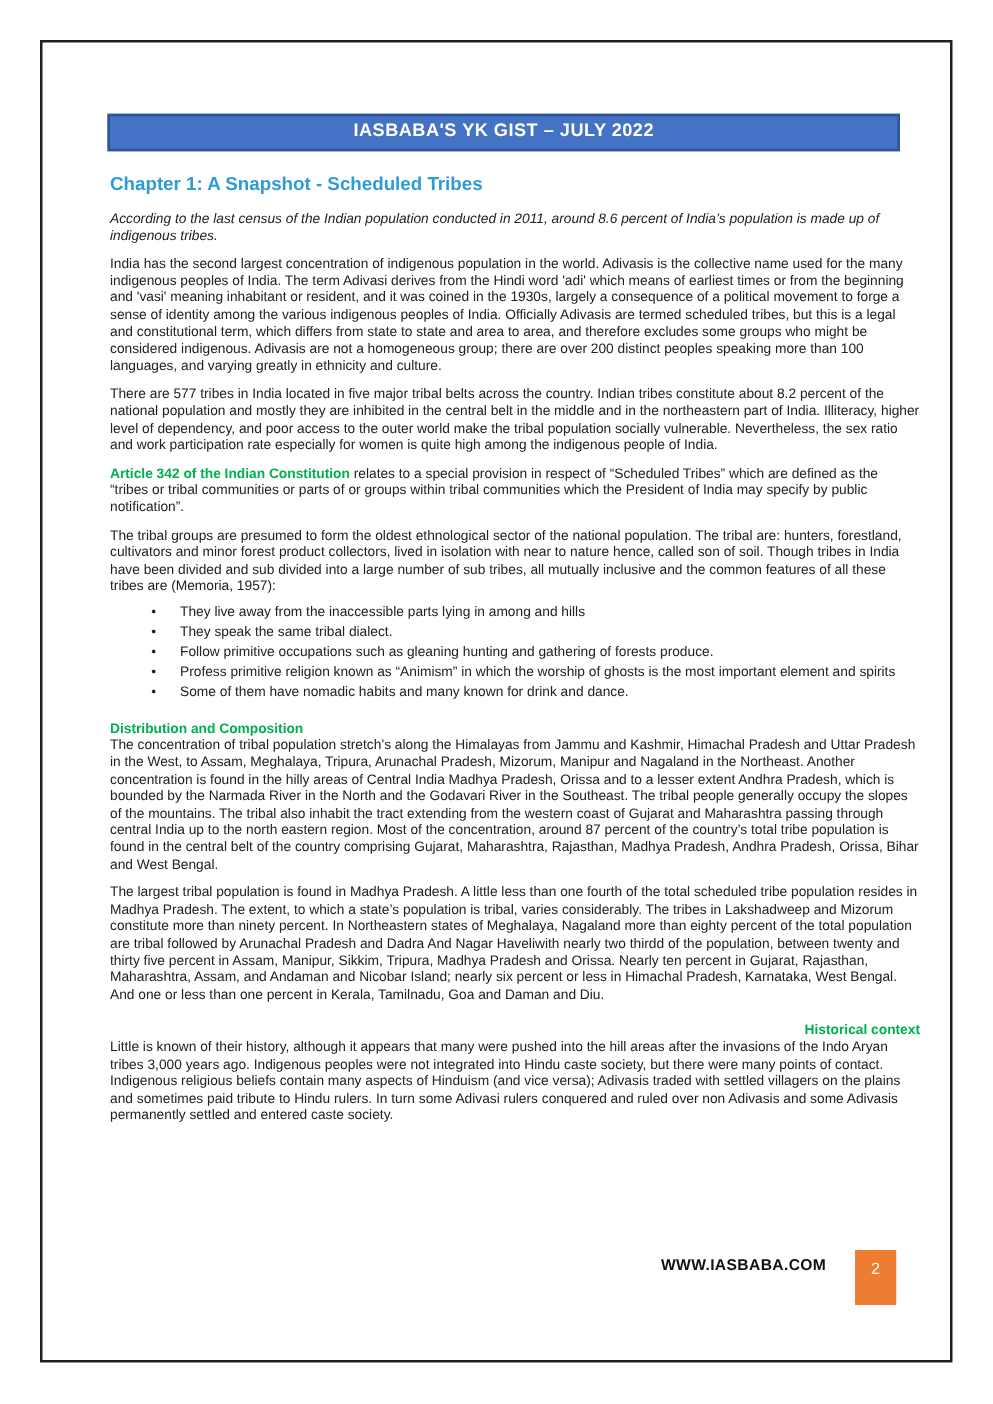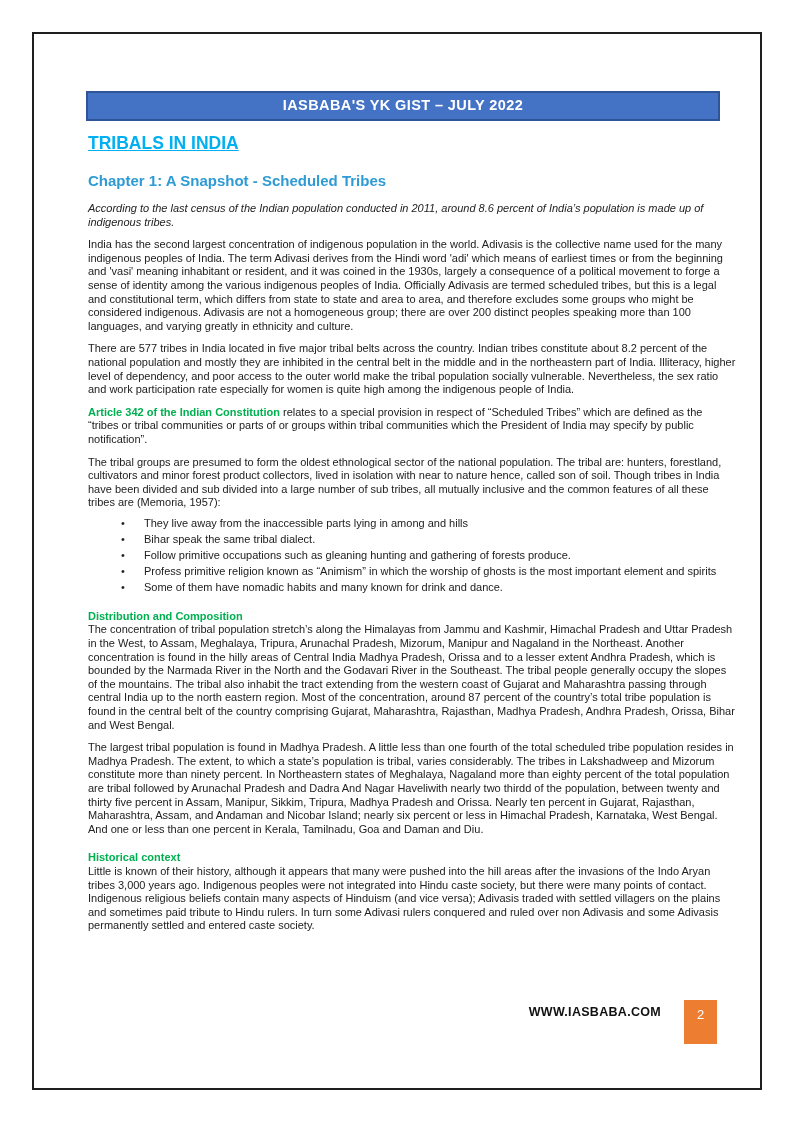--- a/index.html
+++ b/index.html
@@ -60,47 +60,46 @@
 <body>
 
 <div class="page-border"></div>
 
 <div class="content">
 
   <div class="banner" style="background: rgb(68, 114, 196); border-color: rgb(47, 84, 151);">
     <span>IASBABA'S YK GIST – JULY 2022</span>
   </div>
 
-  <h1 class="doc-title" style="color: rgb(0, 176, 240);">TRIBALS IN INDIA</h1>
 
   <h2 class="chapter" style="color: rgb(46, 155, 213);">Chapter 1: A Snapshot - Scheduled Tribes</h2>
 
   <p class="intro">According to the last census of the Indian population conducted in 2011, around 8.6 percent of India’s population is made up of indigenous tribes.</p>
 
   <p>India has the second largest concentration of indigenous population in the world. Adivasis is the collective name used for the many indigenous peoples of India. The term Adivasi derives from the Hindi word 'adi' which means of earliest times or from the beginning and 'vasi' meaning inhabitant or resident, and it was coined in the 1930s, largely a consequence of a political movement to forge a sense of identity among the various indigenous peoples of India. Officially Adivasis are termed scheduled tribes, but this is a legal and constitutional term, which differs from state to state and area to area, and therefore excludes some groups who might be considered indigenous. Adivasis are not a homogeneous group; there are over 200 distinct peoples speaking more than 100 languages, and varying greatly in ethnicity and culture.</p>
 
   <p>There are 577 tribes in India located in five major tribal belts across the country. Indian tribes constitute about 8.2 percent of the national population and mostly they are inhibited in the central belt in the middle and in the northeastern part of India. Illiteracy, higher level of dependency, and poor access to the outer world make the tribal population socially vulnerable. Nevertheless, the sex ratio and work participation rate especially for women is quite high among the indigenous people of India.</p>
 
   <p><span class="green-lead" style="color: rgb(0, 176, 80);">Article 342 of the Indian Constitution</span><span> relates to a special provision in respect of “Scheduled Tribes” which are defined as the “tribes or tribal communities or parts of or groups within tribal communities which the President of India may specify by public notification”.</span></p>
 
   <p>The tribal groups are presumed to form the oldest ethnological sector of the national population. The tribal are: hunters, forestland, cultivators and minor forest product collectors, lived in isolation with near to nature hence, called son of soil. Though tribes in India have been divided and sub divided into a large number of sub tribes, all mutually inclusive and the common features of all these tribes are (Memoria, 1957):</p>
 
   <ul class="features">
     <li>They live away from the inaccessible parts lying in among and hills</li>
-    <li>Bihar speak the same tribal dialect.</li>
+    <li>They speak the same tribal dialect.</li>
     <li>Follow primitive occupations such as gleaning hunting and gathering of forests produce.</li>
     <li>Profess primitive religion known as “Animism” in which the worship of ghosts is the most important element and spirits</li>
     <li>Some of them have nomadic habits and many known for drink and dance.</li>
   </ul>
 
   <h3 class="section-heading" style="color: rgb(0, 176, 80);">Distribution and Composition</h3>
   <p>The concentration of tribal population stretch’s along the Himalayas from Jammu and Kashmir, Himachal Pradesh and Uttar Pradesh in the West, to Assam, Meghalaya, Tripura, Arunachal Pradesh, Mizorum, Manipur and Nagaland in the Northeast. Another concentration is found in the hilly areas of Central India  Madhya Pradesh, Orissa and to a lesser extent Andhra Pradesh, which is bounded by the Narmada River in the North and the Godavari River in the Southeast. The tribal people generally occupy the slopes of the mountains. The tribal also inhabit the tract extending from the western coast of Gujarat and Maharashtra passing through central India up to the north eastern region. Most of the concentration, around 87 percent of the country’s total tribe population is found in the central belt of the country comprising Gujarat, Maharashtra, Rajasthan, Madhya Pradesh, Andhra Pradesh, Orissa, Bihar and West Bengal.</p>
   <p>The largest tribal population is found in Madhya Pradesh. A little less than one fourth of the total scheduled tribe population resides in Madhya Pradesh. The extent, to which a state’s population is tribal, varies considerably. The tribes in Lakshadweep and Mizorum constitute more than ninety percent. In Northeastern states of Meghalaya, Nagaland more than eighty percent of the total population are tribal followed by Arunachal Pradesh and Dadra And Nagar Haveliwith nearly two thirdd of the population, between twenty and thirty five percent in Assam, Manipur, Sikkim, Tripura, Madhya Pradesh and Orissa. Nearly ten percent in Gujarat, Rajasthan, Maharashtra, Assam, and Andaman and Nicobar Island; nearly six percent or less in Himachal Pradesh, Karnataka, West Bengal. And one or less than one percent in Kerala, Tamilnadu, Goa and Daman and Diu.</p>
 
-  <h3 class="section-heading" style="color: rgb(0, 176, 80);">Historical context</h3>
+  <h3 class="section-heading" style="color: rgb(0, 176, 80); text-align: right;">Historical context</h3>
   <p>Little is known of their history, although it appears that many were pushed into the hill areas after the invasions of the Indo Aryan tribes 3,000 years ago. Indigenous peoples were not integrated into Hindu caste society, but there were many points of contact. Indigenous religious beliefs contain many aspects of Hinduism (and vice versa); Adivasis traded with settled villagers on the plains and sometimes paid tribute to Hindu rulers. In turn some Adivasi rulers conquered and ruled over non Adivasis and some Adivasis permanently settled and entered caste society.</p>
 
 </div>
 
 <div class="footer">
   <span class="site">WWW.IASBABA.COM</span>
   <div class="pagenum" style="background: rgb(237, 125, 49);">
     <span>2</span>
   </div>
 </div>

